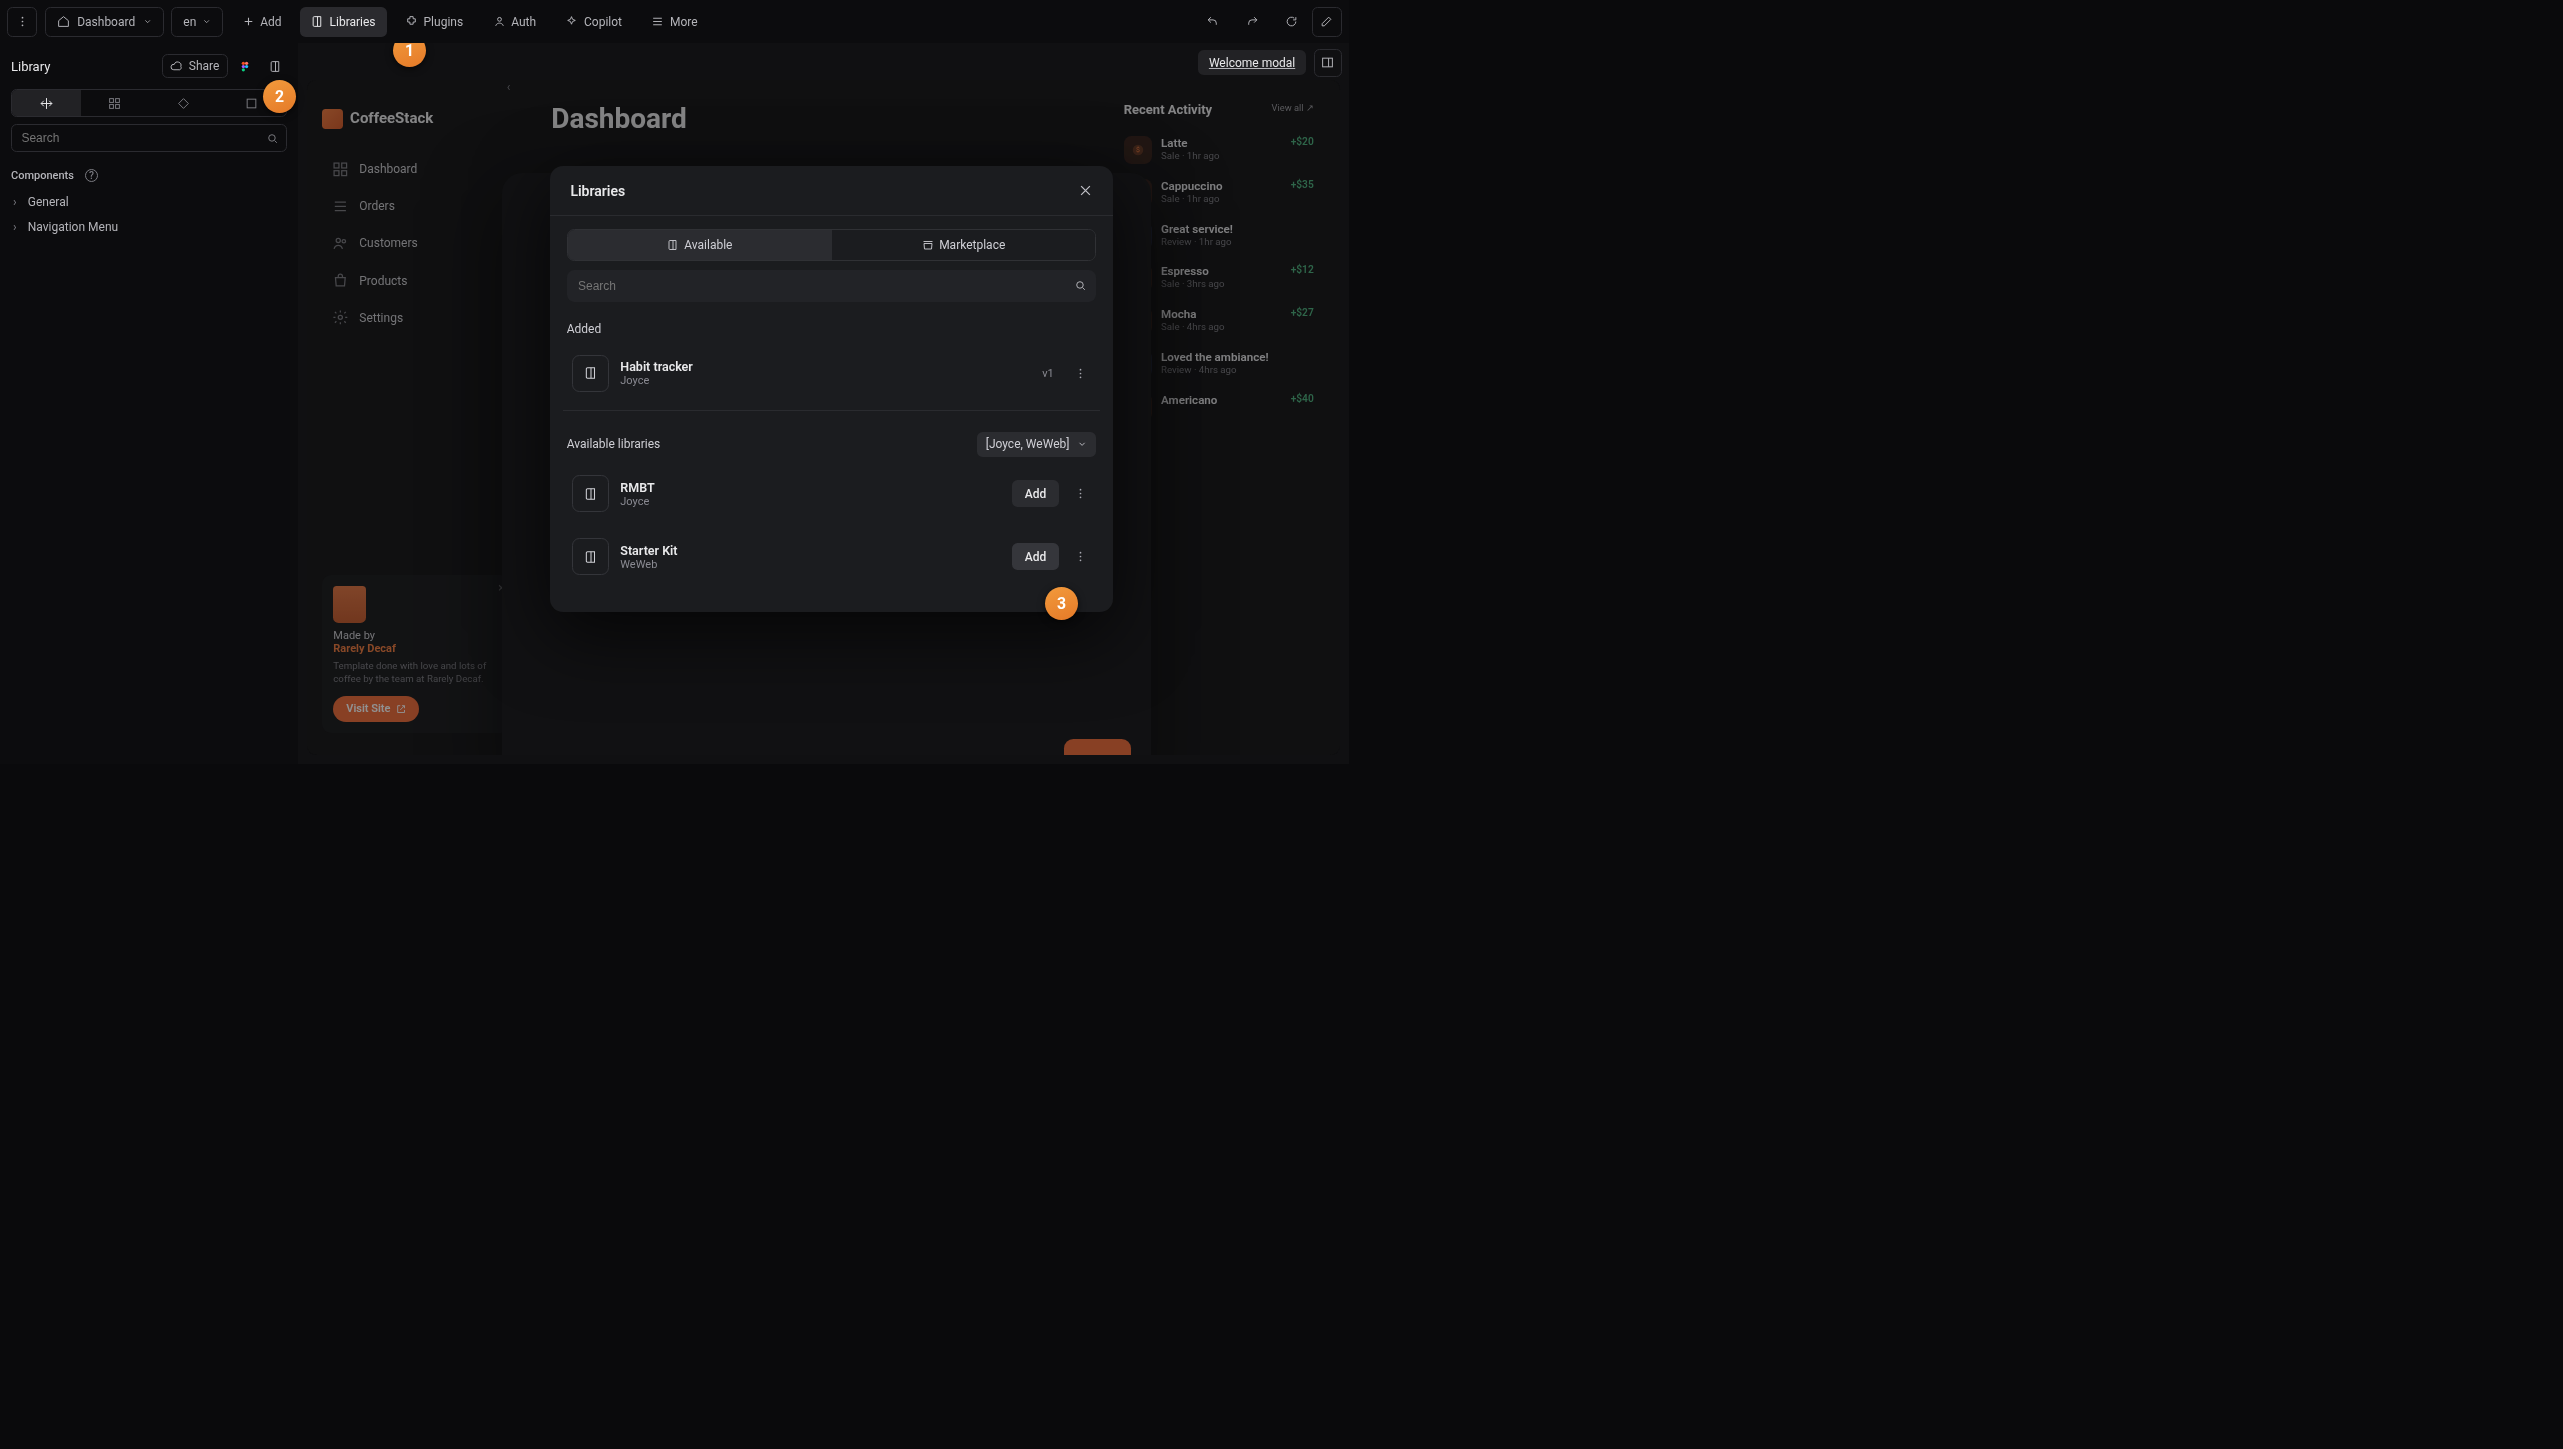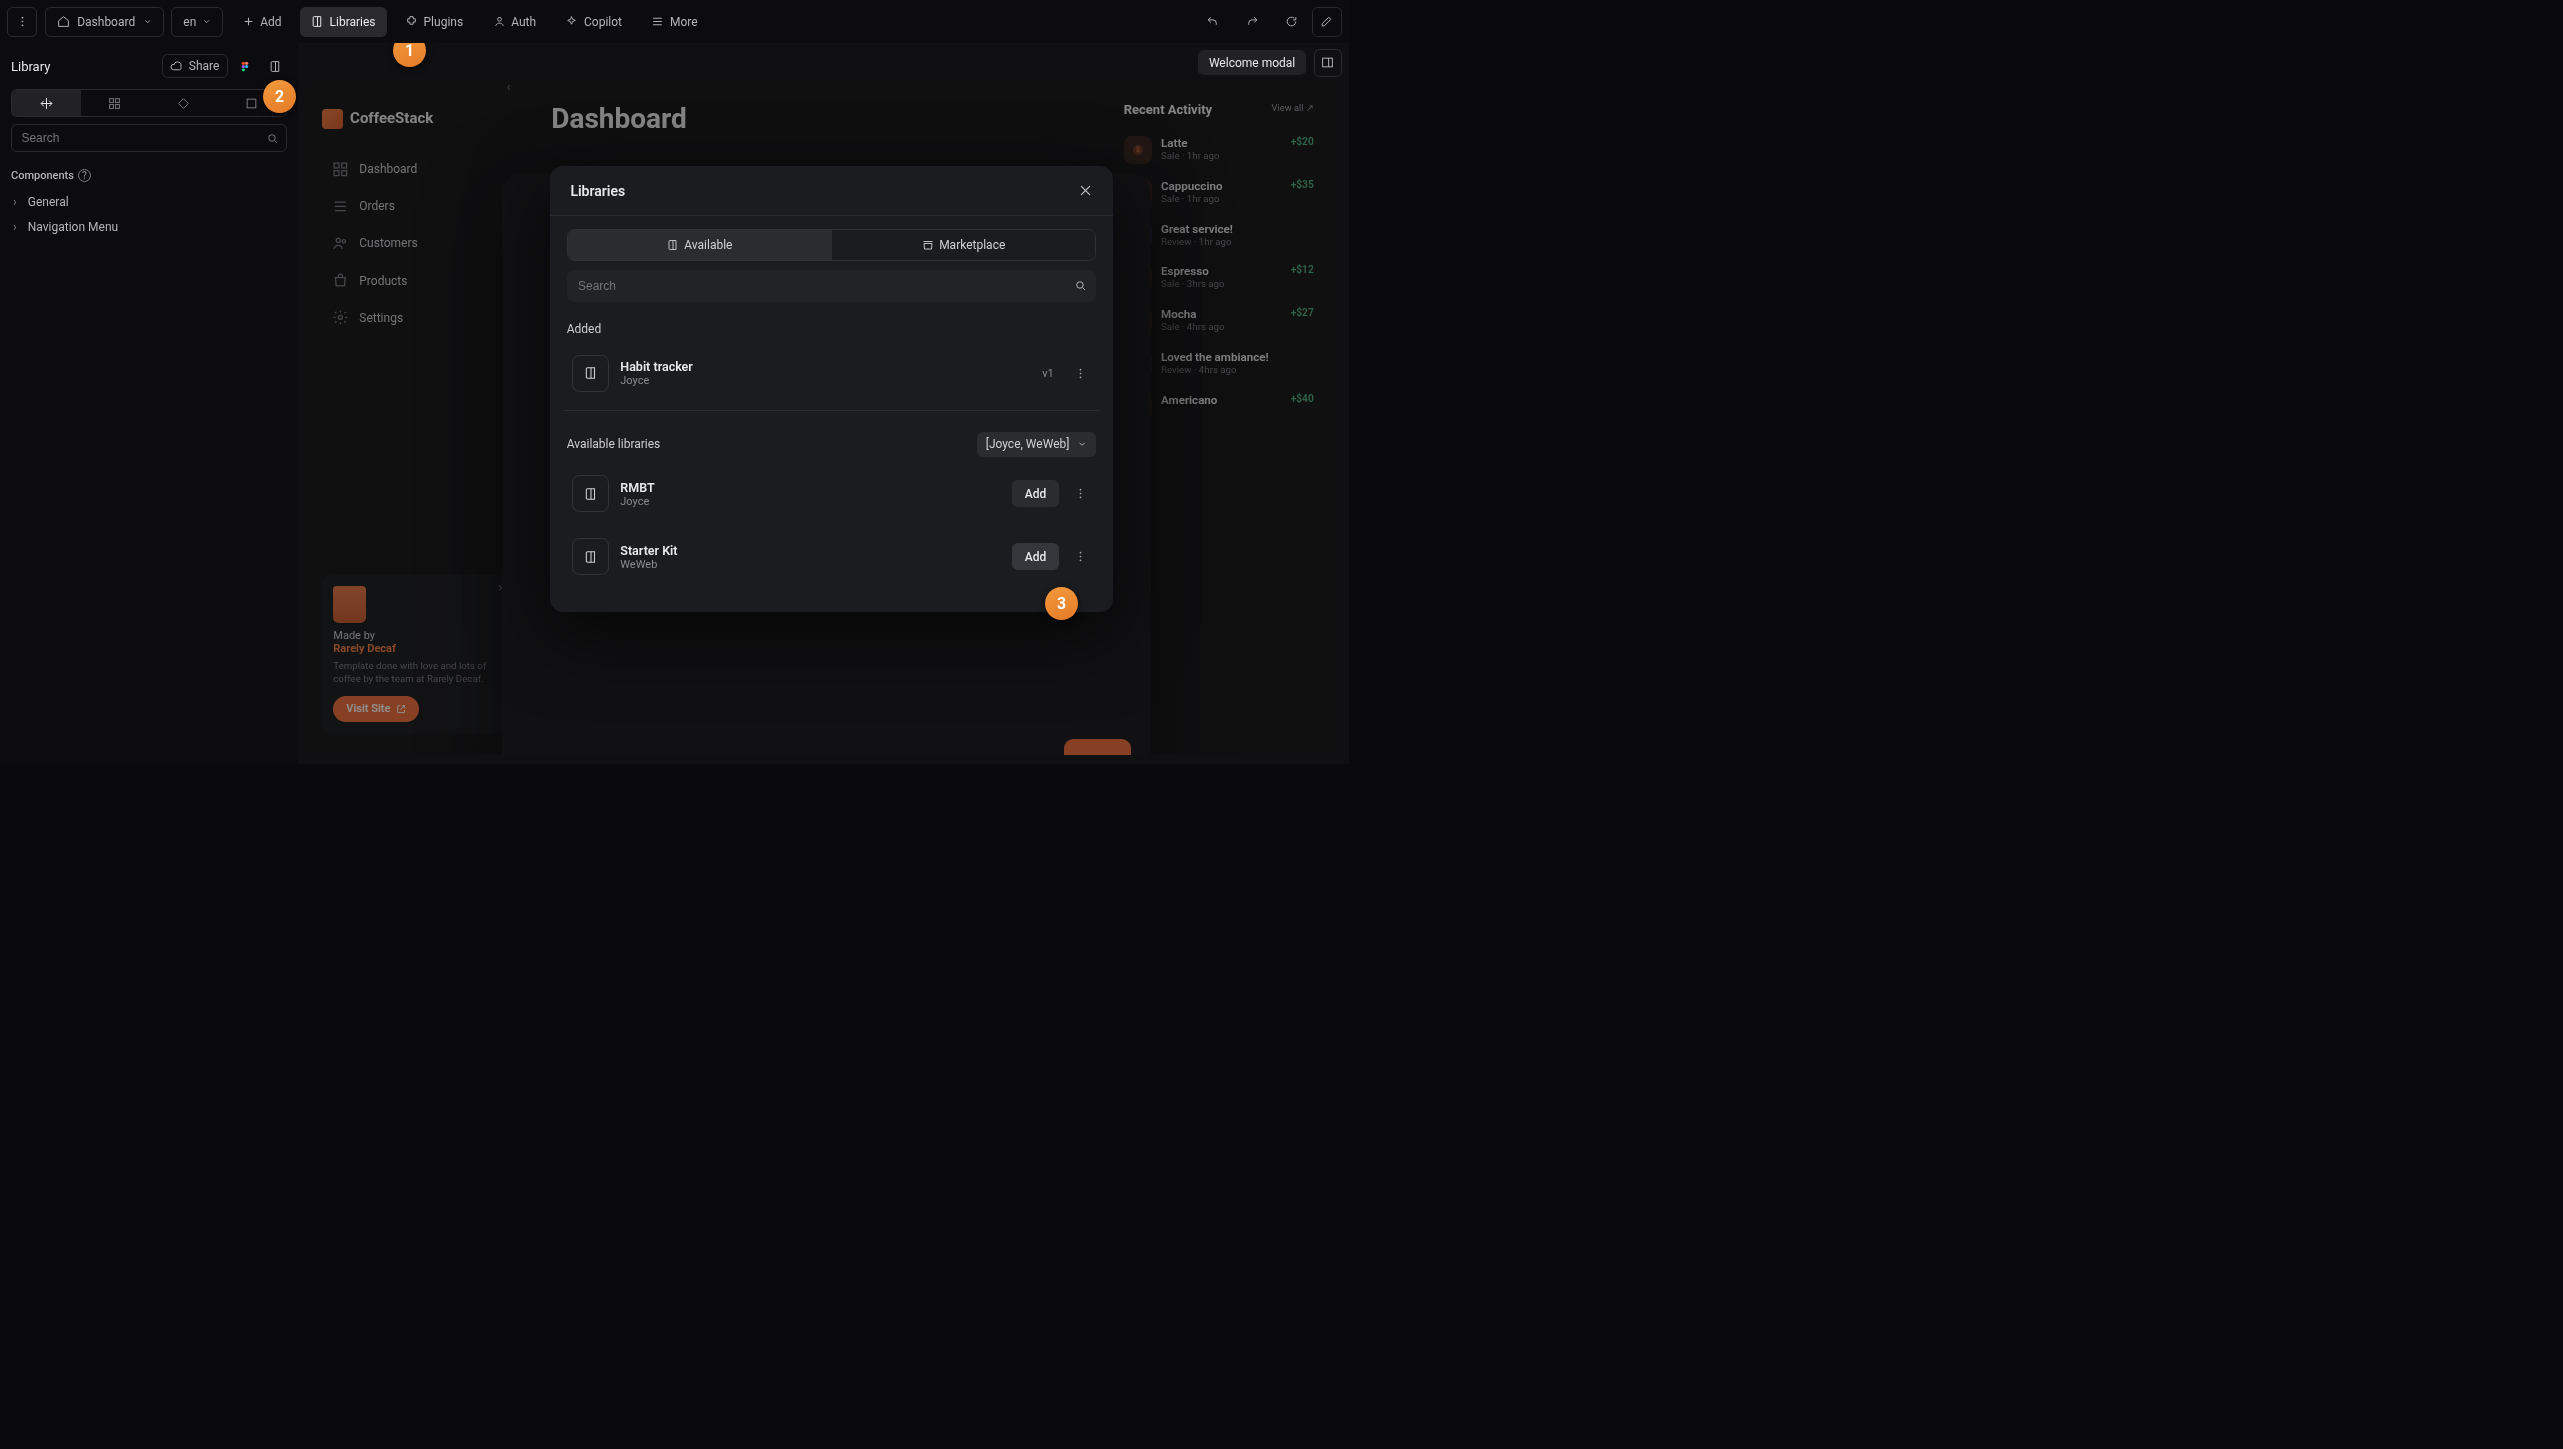--- a/index.html
+++ b/index.html
@@ -69,34 +69,34 @@
   .lp-header { display:flex; align-items:center; justify-content:space-between; margin-bottom:11px; }
   .lp-title { color: var(--text-0); font-size:13px; font-weight:400; }
   .lp-actions { display:flex; gap:5.6px; align-items:center; }
   .lp-share { display:flex; gap:5.6px; align-items:center; border:0.9px solid var(--border); border-radius:5.6px; padding:3.7px 7.4px; color:var(--text-1); cursor:pointer;}
   .lp-iconbtn { width:24px; height:24px; display:flex; align-items:center; justify-content:center; border-radius:4.6px; cursor:pointer;}
   .lp-modes { display:flex; border:0.9px solid var(--border); border-radius:5.6px; overflow:hidden; height:28px; margin-bottom:7.4px;}
   .lp-mode { flex:1; display:flex; align-items:center; justify-content:center; color:var(--text-2); cursor:pointer;}
   .lp-mode.active { background: var(--bg-3); color: var(--text-0);}
   .lp-search { display:flex; align-items:center; gap:5.6px; border:0.9px solid var(--border); border-radius:5.6px; height:28px; padding:0 7.4px; color:var(--text-2);}
   .lp-search input { flex:1; background:transparent; border:none; outline:none; color:var(--text-1); font-size:12px;}
-  .lp-section { margin-top:16.7px; font-size:11px; color:var(--text-1); display:flex; align-items:center; gap:4px; font-weight:500;}
+  .lp-section { margin-top:16.7px; font-size:11px; color:var(--text-1); display:flex; align-items:center; gap:11px; font-weight:500;}
   .lp-help { font-size:10.2px; color:var(--text-2); width:13px;height:13px;border:0.9px solid var(--text-2);border-radius:50%;display:inline-flex;align-items:center;justify-content:center;}
   .lp-tree { margin-top:7.4px; }
   .lp-tree-item { display:flex; align-items:center; gap:5.6px; padding:5.6px 1.9px; color:var(--text-1); cursor:pointer;}
   .chev { width:9.3px; color:var(--text-2); }
 
   
   .canvas {
     flex: 1;
     background: #101012;
     position: relative;
     overflow: hidden;
   }
-  .canvas-header { display:flex; justify-content:space-between; padding:5.6px 7.4px; }
+  .canvas-header { display:flex; justify-content:space-between; padding:5.6px 7.4px;text-decoration:underline; }
   .canvas-right { display:flex; gap:7.4px; align-items:center;}
   .canvas-label { background: var(--bg-3); border-radius:5.6px; padding:5.6px 11px; color:var(--text-0); font-size:12px;}
   .canvas-iconbtn { width:28px;height:28px;border:0.9px solid var(--border);border-radius:5.6px;display:flex;align-items:center;justify-content:center;color:var(--text-1);cursor:pointer;}
 
   
   .preview-shell {
     position:absolute;
     left:9.3px; top:37px; right:9.3px; bottom:9.3px;
     background: #0f0f11;
     border-radius:9.3px;

